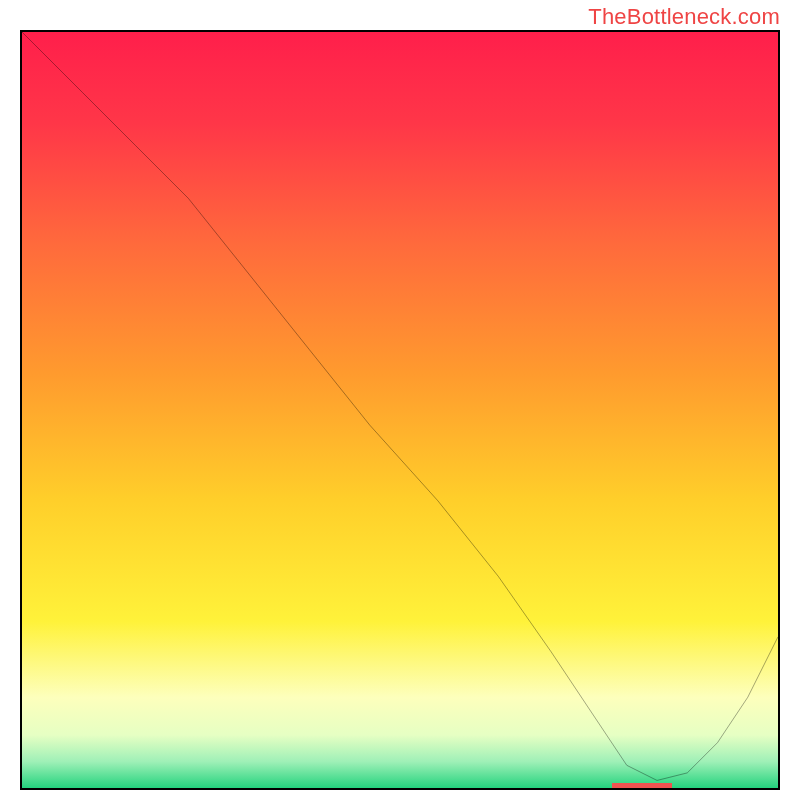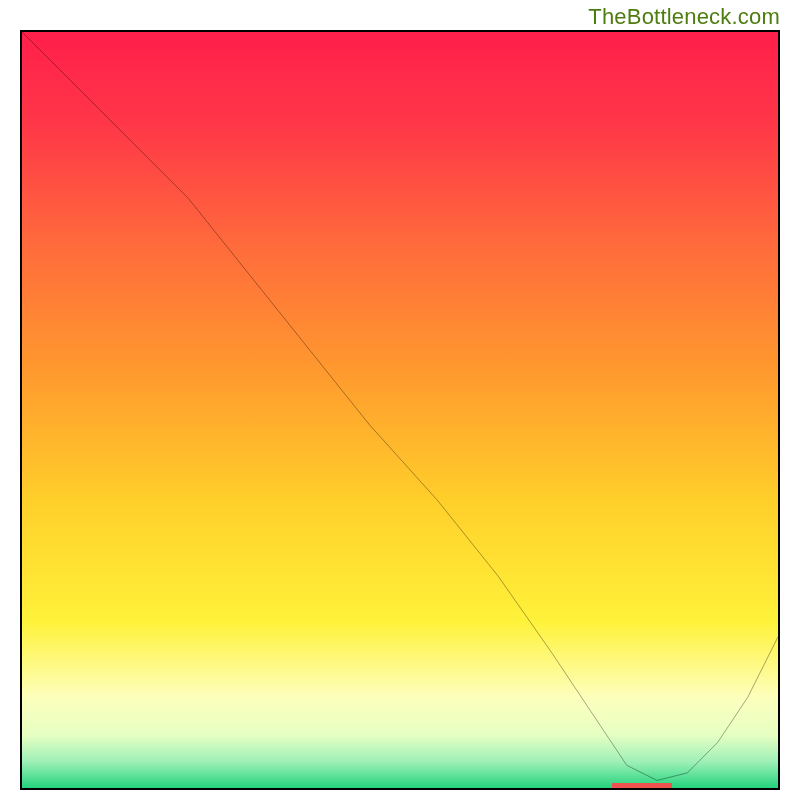--- a/index.html
+++ b/index.html
@@ -29,21 +29,21 @@
     position: absolute;
     left: 0;
     top: 0;
     width: 100%;
     height: 100%;
   }
   .watermark {
     position: absolute;
     top: 4px;
     right: 20px;
-    color: #4d7c0f;
+    color: #ef4444;
     font-size: 22px;
     letter-spacing: 0.2px;
   }
   svg.series {
     position: absolute;
     left: 0;
     top: 0;
     width: 100%;
     height: 100%;
   }

